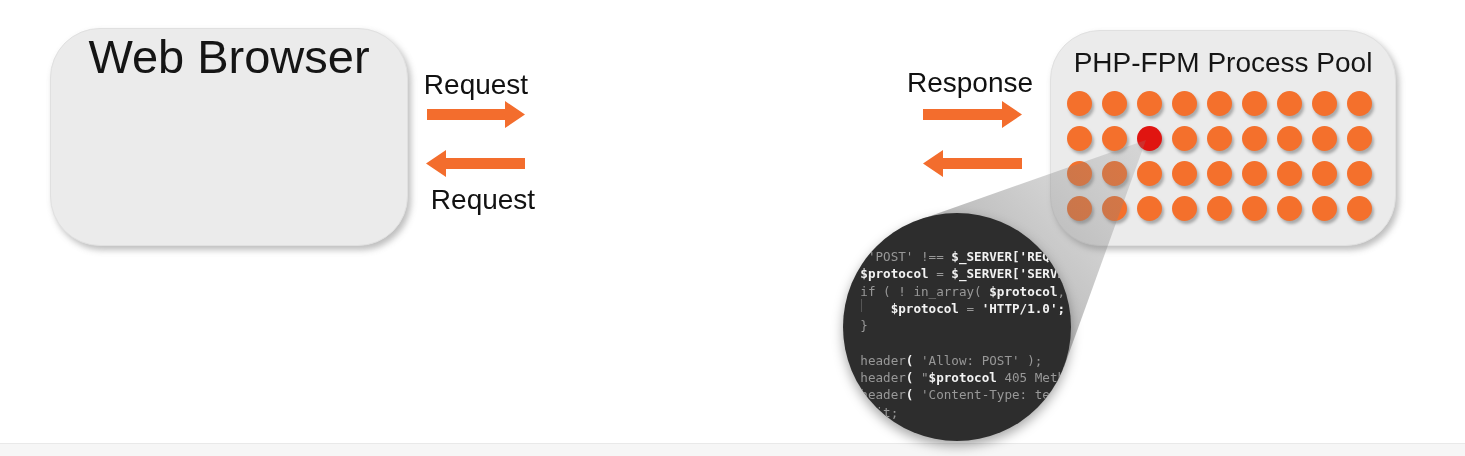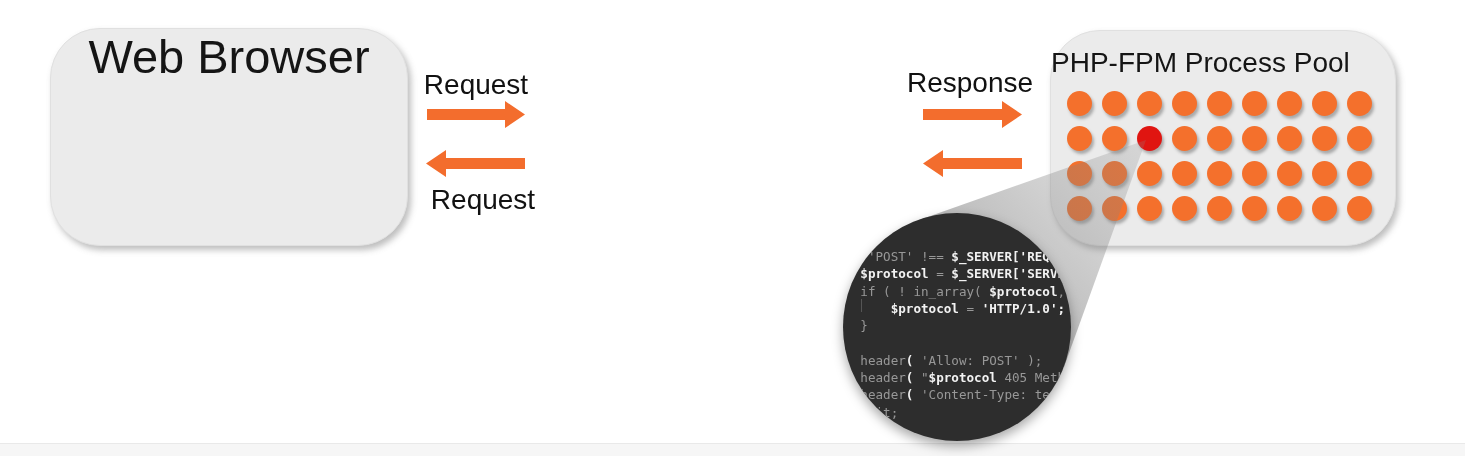--- a/index.html
+++ b/index.html
@@ -14,21 +14,21 @@
     box-shadow:3px 4px 6px rgba(110,110,110,.45);
     display:flex;justify-content:center;
   }
   .box .node-label{
     font-size:47px;color:#151515;letter-spacing:0;white-space:nowrap;
   }
   #box-browser{left:50px;top:28px;width:356px;height:216px;}
   #box-server{left:552px;top:30px;width:346px;height:212px;}
   #box-pool{left:1050px;top:30px;width:344px;height:214px;justify-content:flex-start;align-items:flex-start;}
   .pool-title{
-    position:absolute;left:0;top:16px;width:100%;
+    position:absolute;left:0;top:16px;width:100%;text-align:center;
     font-size:28px;color:#151515;white-space:nowrap;
   }
   .dot{
     position:absolute;width:25px;height:25px;border-radius:50%;
     background:var(--dot);box-shadow:2px 3px 3px rgba(90,90,90,.45);
   }
   .dot.busy{background:var(--busy);}
   
   .flow-label{
     position:absolute;transform:translateX(-50%);

